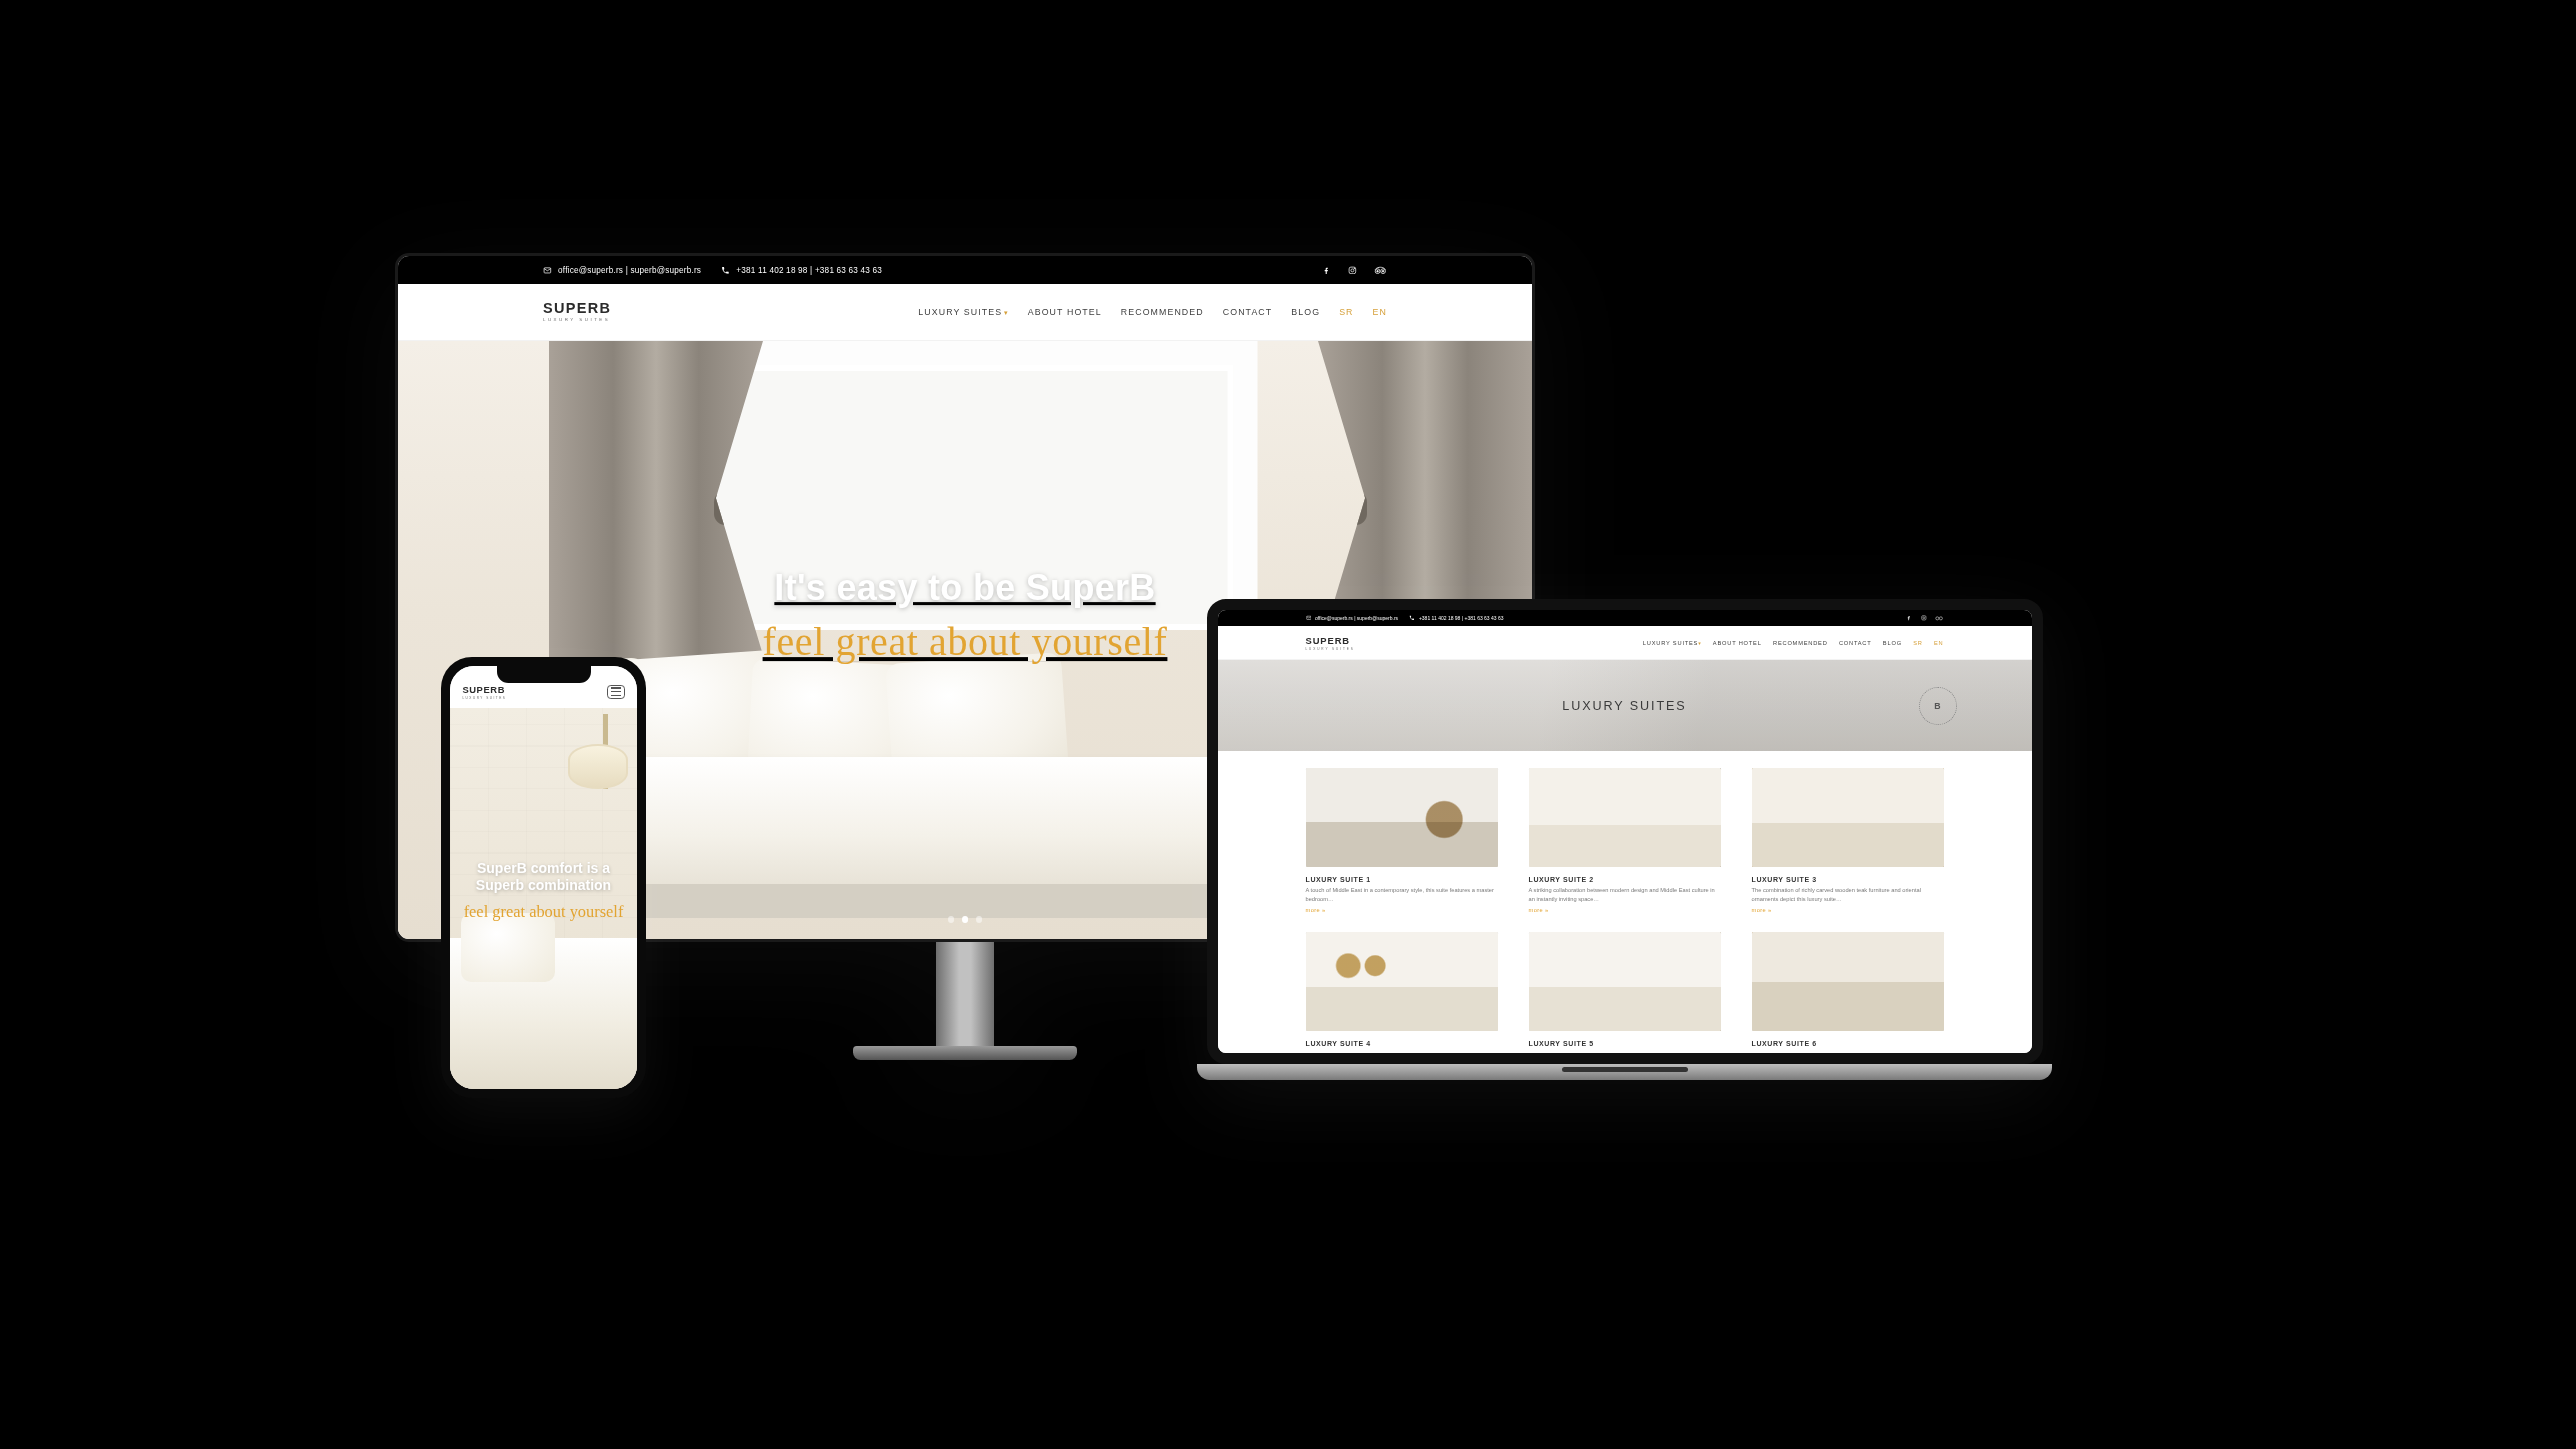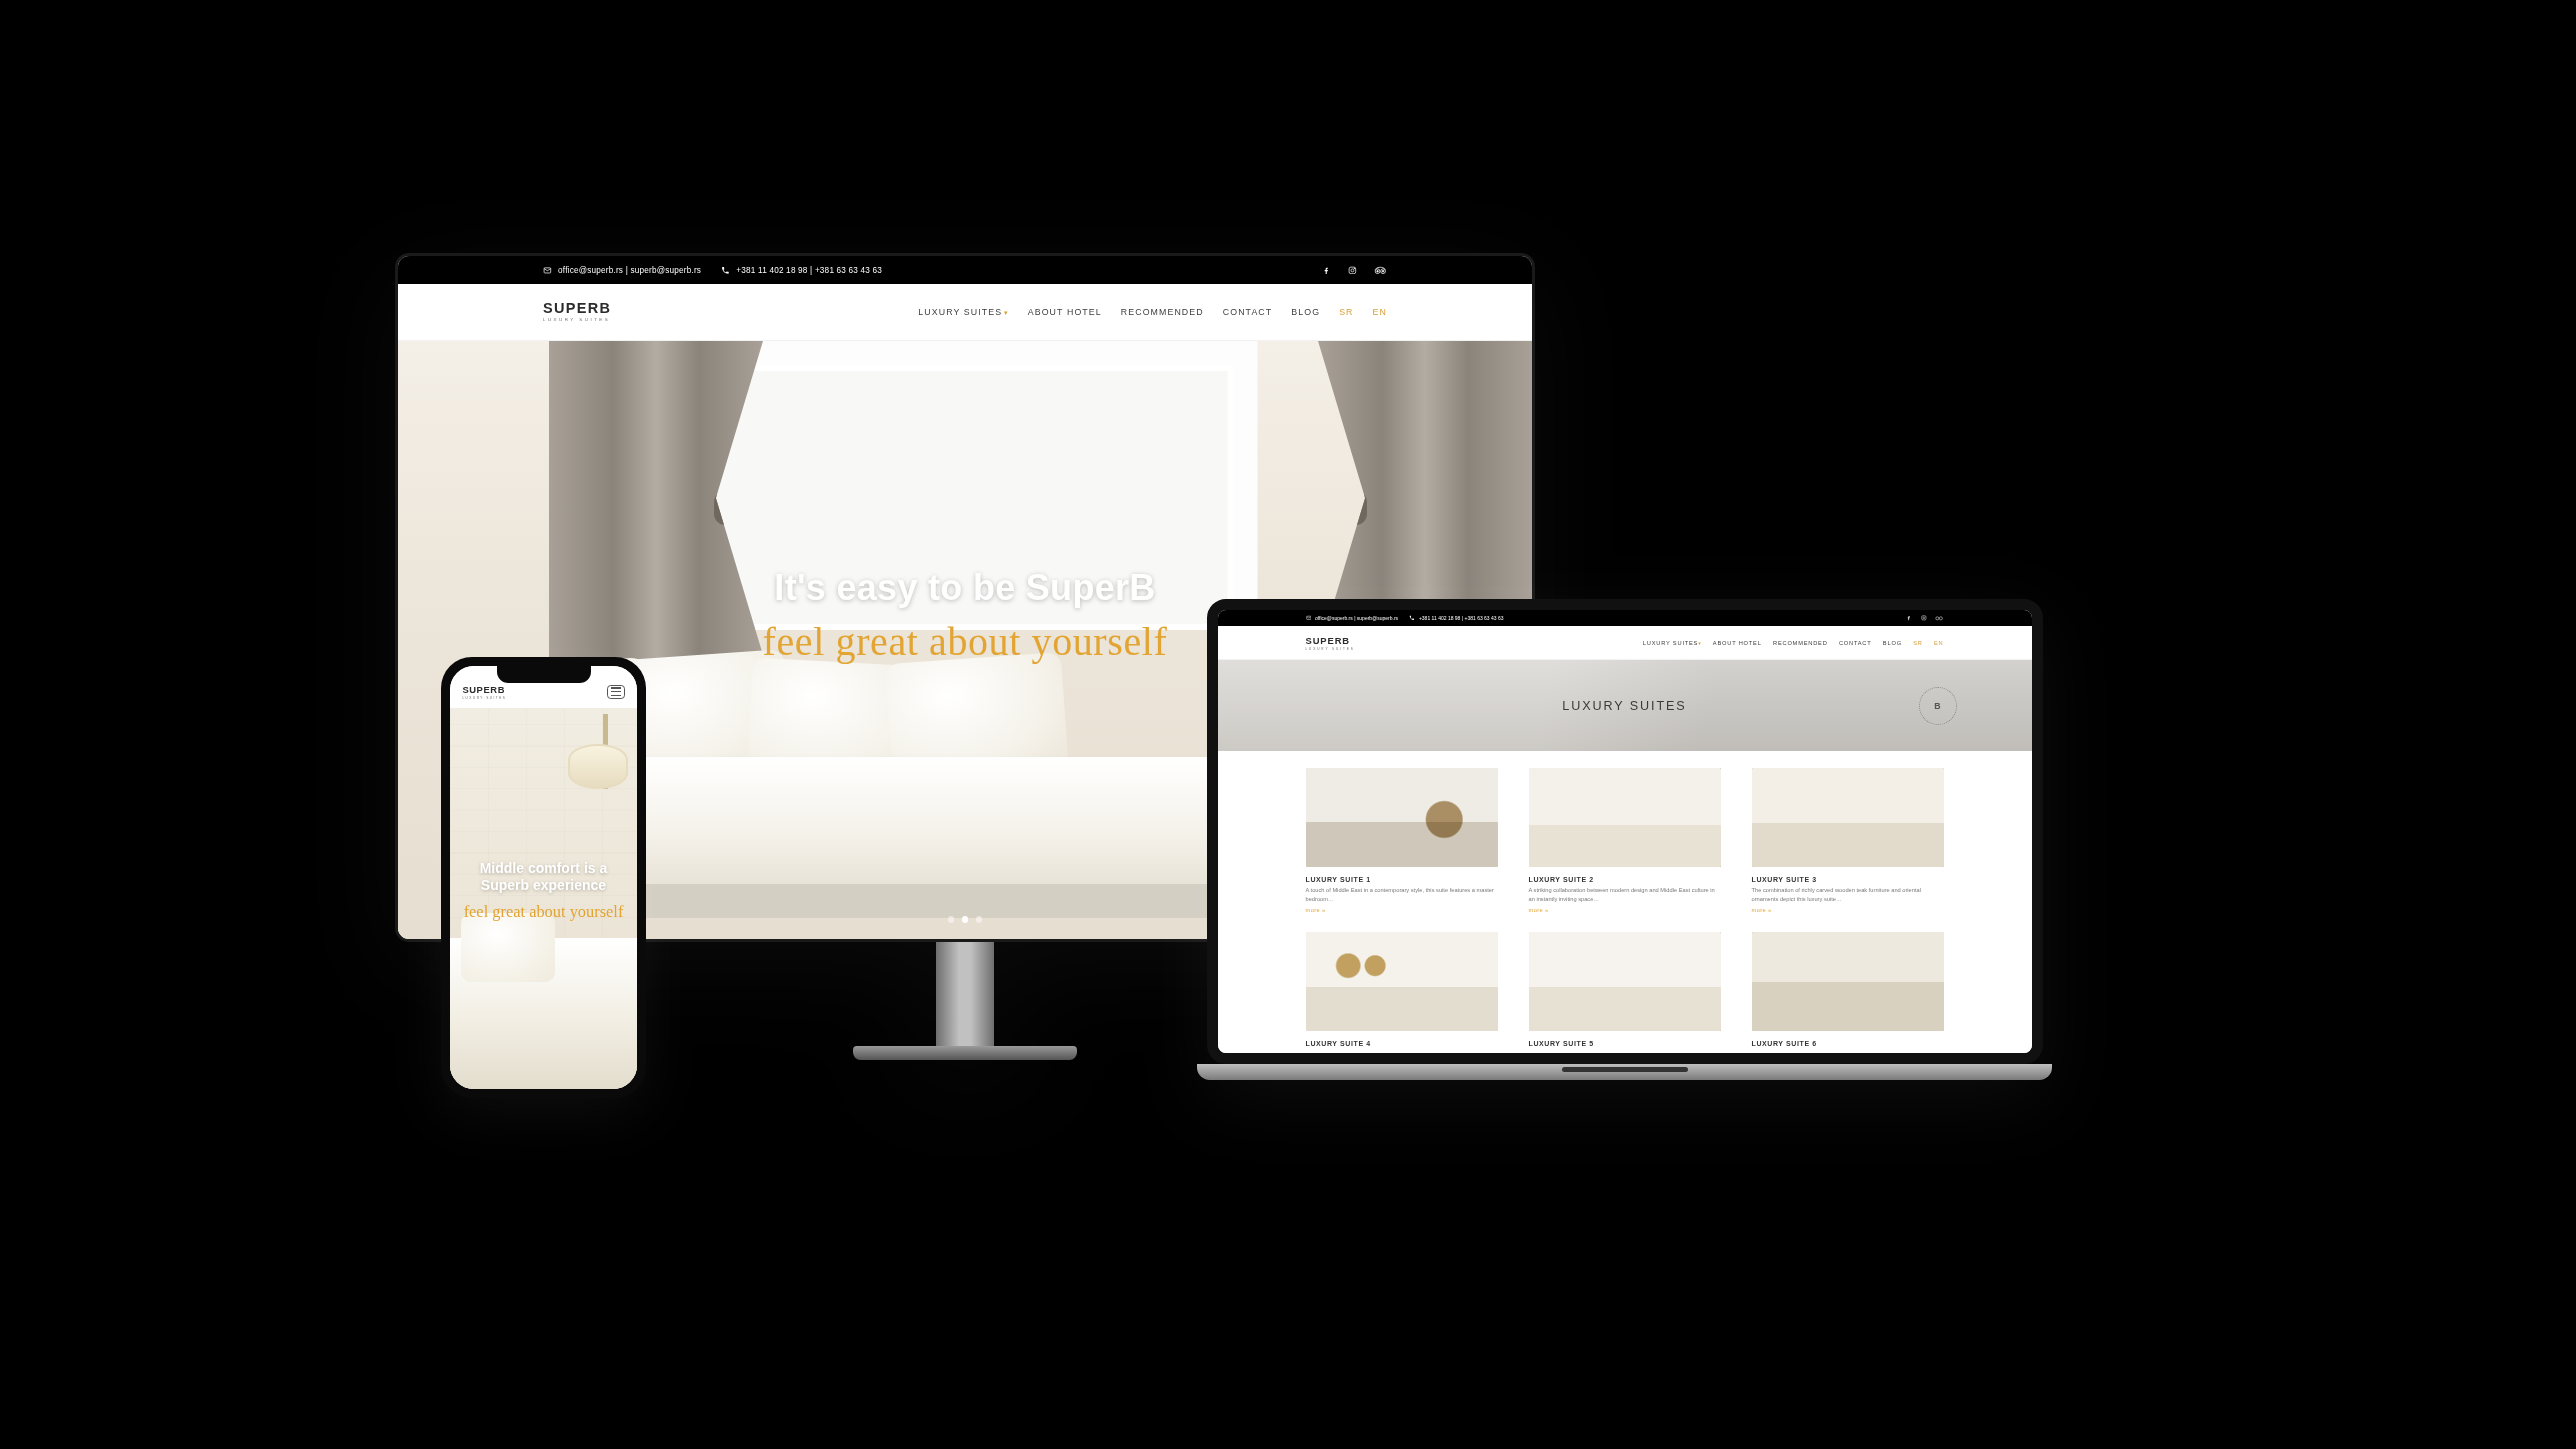--- a/index.html
+++ b/index.html
@@ -41,21 +41,21 @@
 .frame-bot { position: absolute; left: 4%; right: 0; bottom: 21.4px; height: 34px; background: #d4cfc3; border-radius: 3.8px; }
 .pillow { position: absolute; bottom: 157px; width: 176px; height: 119px; background: radial-gradient(ellipse at 35% 30%,#fff 0%,#f5f2ea 60%,#eae5d8 100%); border-radius: 14px; transform: rotate(-4deg); }
 .pillow.p1 { left: 75px; }
 .pillow.p2 { left: 214px; bottom: 165px; }
 .pillow.p3 { left: 352px; bottom: 158px; transform: rotate(3deg); }
 .pillow.p4 { left: 491px; bottom: 162px; }
 .lamp { position: absolute; left: 44px; bottom: 132px; width: 82px; height: 132px; }
 .lamp .shade { width: 74px; height: 101px; background: repeating-linear-gradient(100deg,#c6a26a 0 2.5px,#a8854d 2.5px 5px); border-radius: 40px 40px 28px 28px; }
 .lamp .base { width: 15px; height: 30px; background: #7d6844; margin: 0 auto; }
 
-.hero-title { position: absolute; left: 50%; top: 46%; transform: translate(-50%,-50%); text-align: center; }
+.hero-title { position: absolute; left: 50%; top: 46%; transform: translate(-50%,-50%); text-align: center; text-decoration: underline; }
 .hero-title .line1 { color: #fff; font-weight: 800; font-size: 36px; letter-spacing: 0.3px; text-shadow: 0 1.3px 5px rgba(0,0,0,.25); }
 .hero-title .line2 { font-family: "Brush Script MT","Segoe Script",cursive; color: #e2a432; font-size: 40px; margin-top: 8.8px; font-weight: 400; letter-spacing: 0.6px; white-space: nowrap; }
 
 .dots { position: absolute; bottom: 16.4px; left: 50%; transform: translateX(-50%); display: flex; gap: 7.5px; }
 .dots i { width: 6.3px; height: 6.3px; border-radius: 50%; background: rgba(255,255,255,.5); display: block; }
 .dots i.active { background: #fff; }
 
 
 .laptop-wrap { position: absolute; left: 1197px; top: 599px; width: 855px; height: 503px; filter: drop-shadow(0 19px 38px rgba(255,255,255,.05)); }
 .laptop-screen { width: 836px; height: 465px; background: #fff; border-radius: 19px; border: 11.3px solid #111; margin: 0 auto; overflow: hidden; display: flex; flex-direction: column; }
@@ -339,21 +339,21 @@
 
       <div class="ph-hero">
         <div class="wall"></div>
         <div class="lampp">
             <div class="pole"></div>
             <div class="shade"></div>
           </div>
         <div class="bedp"></div>
         <div class="pillowp"></div>
         <div class="ph-text">
-          <div class="l1">Middle comfort is a Superb experience</div>
+          <div class="l1">SuperB comfort is a Superb combination</div>
           <div class="l2">feel great about yourself</div>
         </div>
       </div>
 
     </div>
   </div>
 </div>
 
 
 </body></html>

